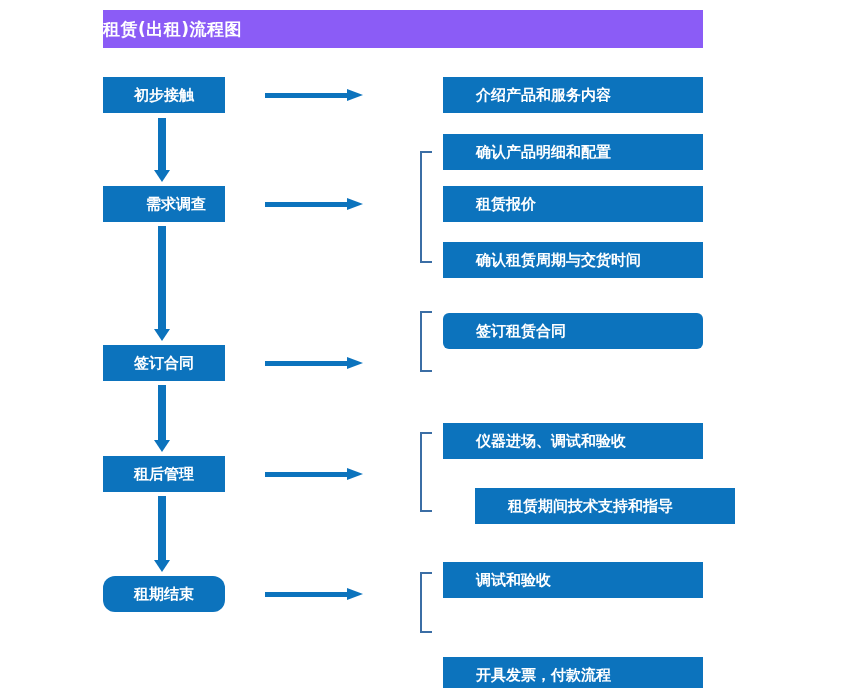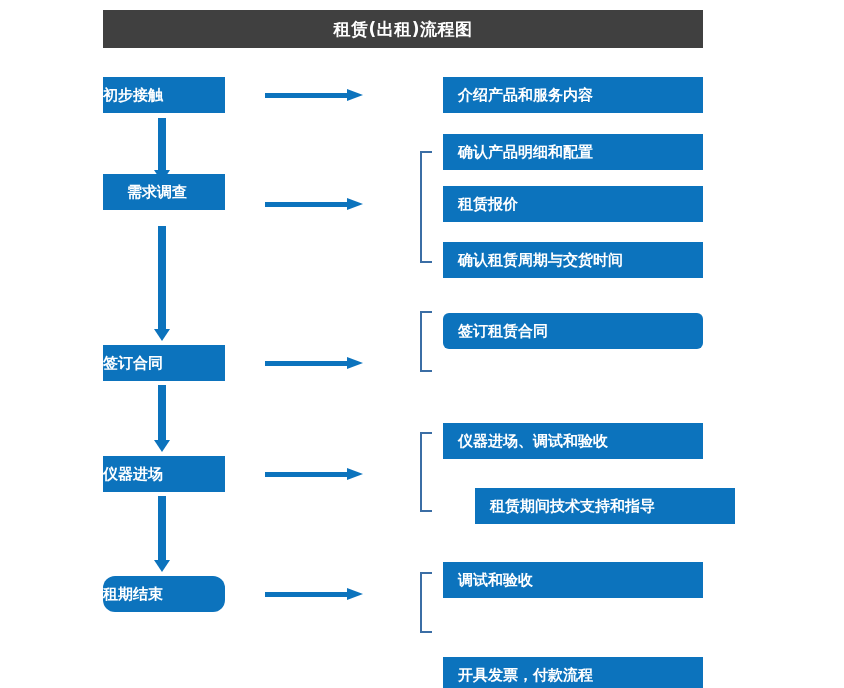--- a/index.html
+++ b/index.html
@@ -22,24 +22,23 @@
     height: 688px;
   }
 
   
   .title-bar {
     position: absolute;
     left: 103px;
     top: 10px;
     width: 600px;
     height: 38px;
-    background: #404040;
+    background: #8b5cf6;
     display: flex;
     align-items: center;
-    justify-content: center;
     box-sizing: border-box;
   }
   .title-bar .title-text {
     color: #ffffff;
     font-size: 17px;
     font-weight: bold;
     letter-spacing: 0.5px;
     line-height: 1;
   }
 
@@ -57,32 +56,32 @@
     font-size: 16px;
     font-weight: bold;
     line-height: 1;
     white-space: nowrap;
   }
 
   
   .box.stage {
     left: 103px;
     width: 122px;
-    justify-content: flex-start;
+    justify-content: center;
   }
   .box.stage .box-label {
     font-size: 15px;
   }
 
   
   .box.detail {
     left: 443px;
     width: 260px;
     justify-content: flex-start;
-    padding-left: 15px;
+    padding-left: 33px;
   }
   .box.detail .box-label {
     font-size: 15px;
   }
 
   
   .h-arrow {
     position: absolute;
     left: 265px;
     width: 98px;
@@ -146,28 +145,28 @@
 
 <div id="canvas">
 
   <div class="title-bar">
     <span class="title-text">租赁(出租)流程图</span>
   </div>
 
   <div class="box stage" style="top:77px;">
     <span class="box-label">初步接触</span>
   </div>
-  <div class="box stage" style="top:174px;padding-left:24px;">
+  <div class="box stage" style="top:186px;padding-left:24px;">
     <span class="box-label">需求调查</span>
   </div>
   <div class="box stage" style="top:345px;">
     <span class="box-label">签订合同</span>
   </div>
   <div class="box stage" style="top:456px;">
-    <span class="box-label">仪器进场</span>
+    <span class="box-label">租后管理</span>
   </div>
   <div class="box stage" style="top:576px;border-radius:12px;">
     <span class="box-label">租期结束</span>
   </div>
 
   <div class="v-arrow" style="top:118px; height:64px;">
     <div class="shaft" style="height:52px;"></div>
     <div class="head" style="top:52px;"></div>
   </div>
   <div class="v-arrow" style="top:226px; height:115px;">

